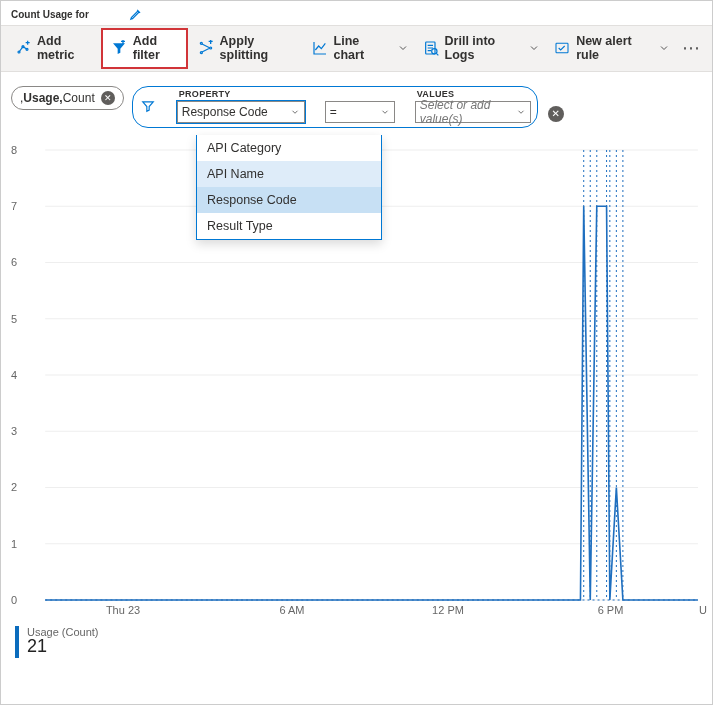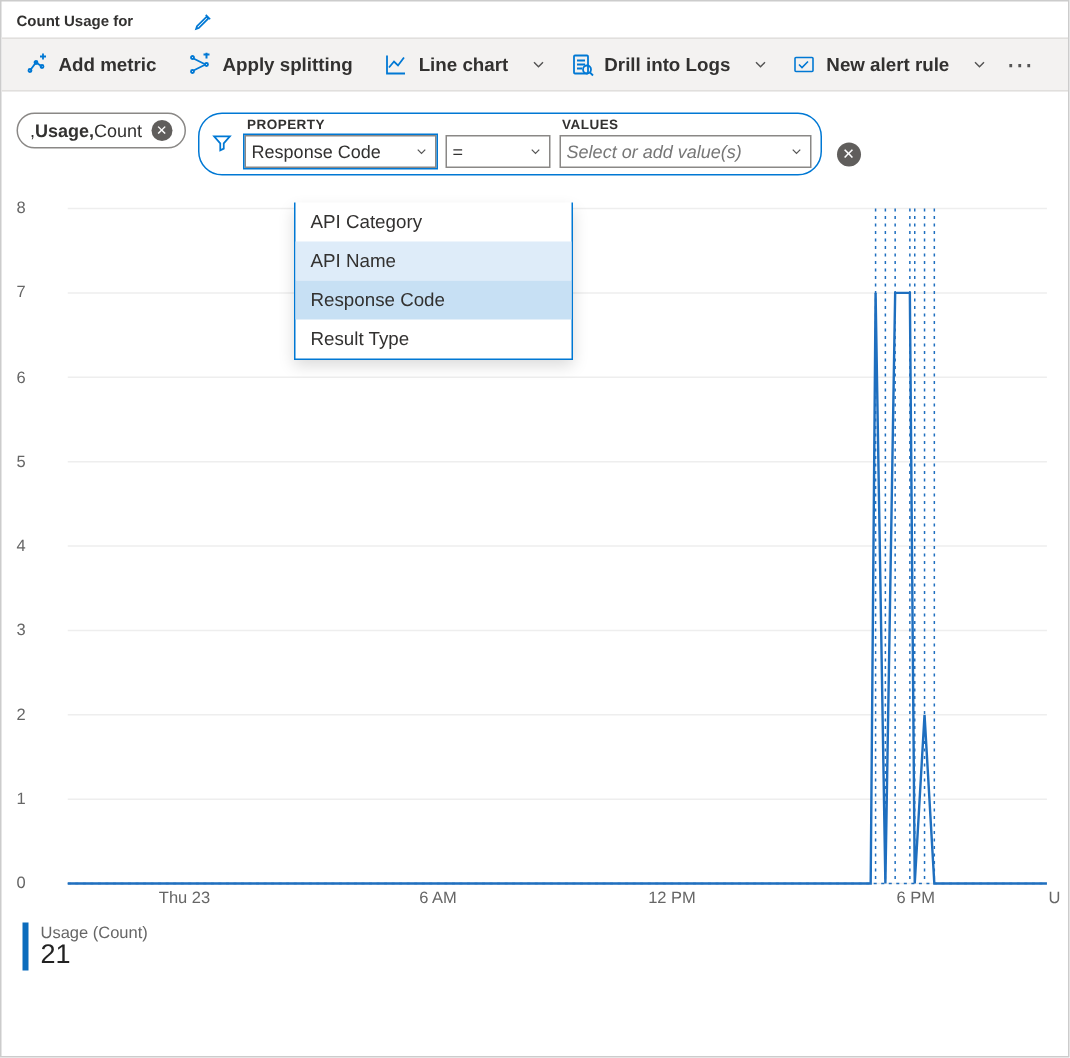--- a/index.html
+++ b/index.html
@@ -102,21 +102,21 @@
     margin-left:6px;
     cursor:pointer;
   }
   .filter-pill {
     display:flex;
     align-items:center;
     border:1px solid #0078d4;
     border-radius:16px;
     padding:2px 6px 4px 6px;
     background:#fff;
-    gap:6px;
+    gap:20px;
   }
   .filter-pill .ficon {
     color:#0078d4;
     align-self:center;
     padding:0 2px;
   }
   .fgroup { display:flex; flex-direction:column; }
   .flabel { font-size:9px; font-weight:700; letter-spacing:.3px; color:#323130; margin-bottom:2px; margin-left:2px; }
   .fselect {
     border:1px solid #8a8886;
@@ -202,20 +202,29 @@
           <circle cx="6" cy="18" r="1.5"></circle>
           <circle cx="12" cy="10" r="1.5"></circle>
           <circle cx="18" cy="14" r="1.5"></circle>
           <path d="M6 18l6-8 6 4"></path>
           <path d="M16 4h6M19 1v6"></path>
         </svg>
     </span>
     <span class="lbl">Add metric</span>
   </div>
 
+  <div class="tb-btn highlight">
+    <span class="ic">
+      <svg width="16" height="16" viewBox="0 0 24 24" fill="#0078d4">
+          <path d="M3 5h18l-7 8v6l-4 2v-8L3 5z"></path>
+          <path d="M15 2h6M18 0v6" stroke="#0078d4" stroke-width="2" fill="none"></path>
+        </svg>
+    </span>
+    <span class="lbl">Add filter</span>
+  </div>
 
   <div class="tb-btn">
     <span class="ic">
       <svg width="16" height="16" viewBox="0 0 24 24" fill="none" stroke="#0078d4" stroke-width="1.8">
           <circle cx="5" cy="5" r="1.5"></circle>
           <circle cx="5" cy="19" r="1.5"></circle>
           <circle cx="19" cy="12" r="1.5"></circle>
           <path d="M6 6l12 6M6 18l12-6"></path>
           <path d="M16 2h6M19 0v6" stroke-width="2"></path>
         </svg>
@@ -305,21 +314,21 @@
         <span>=</span>
         <span class="caret">
           <svg width="10" height="10" viewBox="0 0 24 24" fill="none" stroke="#555" stroke-width="2">
               <path d="M6 9l6 6 6-6"></path>
             </svg>
         </span>
       </div>
     </div>
     <div class="fgroup">
       <span class="flabel">VALUES</span>
-      <div class="fselect" style="width:168px">
+      <div class="fselect" style="width:116px">
         <span class="ph">Select or add value(s)</span>
         <span class="caret">
           <svg width="10" height="10" viewBox="0 0 24 24" fill="none" stroke="#555" stroke-width="2">
               <path d="M6 9l6 6 6-6"></path>
             </svg>
         </span>
       </div>
     </div>
   </div>
   <span class="close outer" style="background:#605e5c;color:#fff;width:16px;height:16px;border-radius:50%;display:inline-flex;align-items:center;justify-content:center;font-size:10px;cursor:pointer;margin-top:14px;">✕</span>

